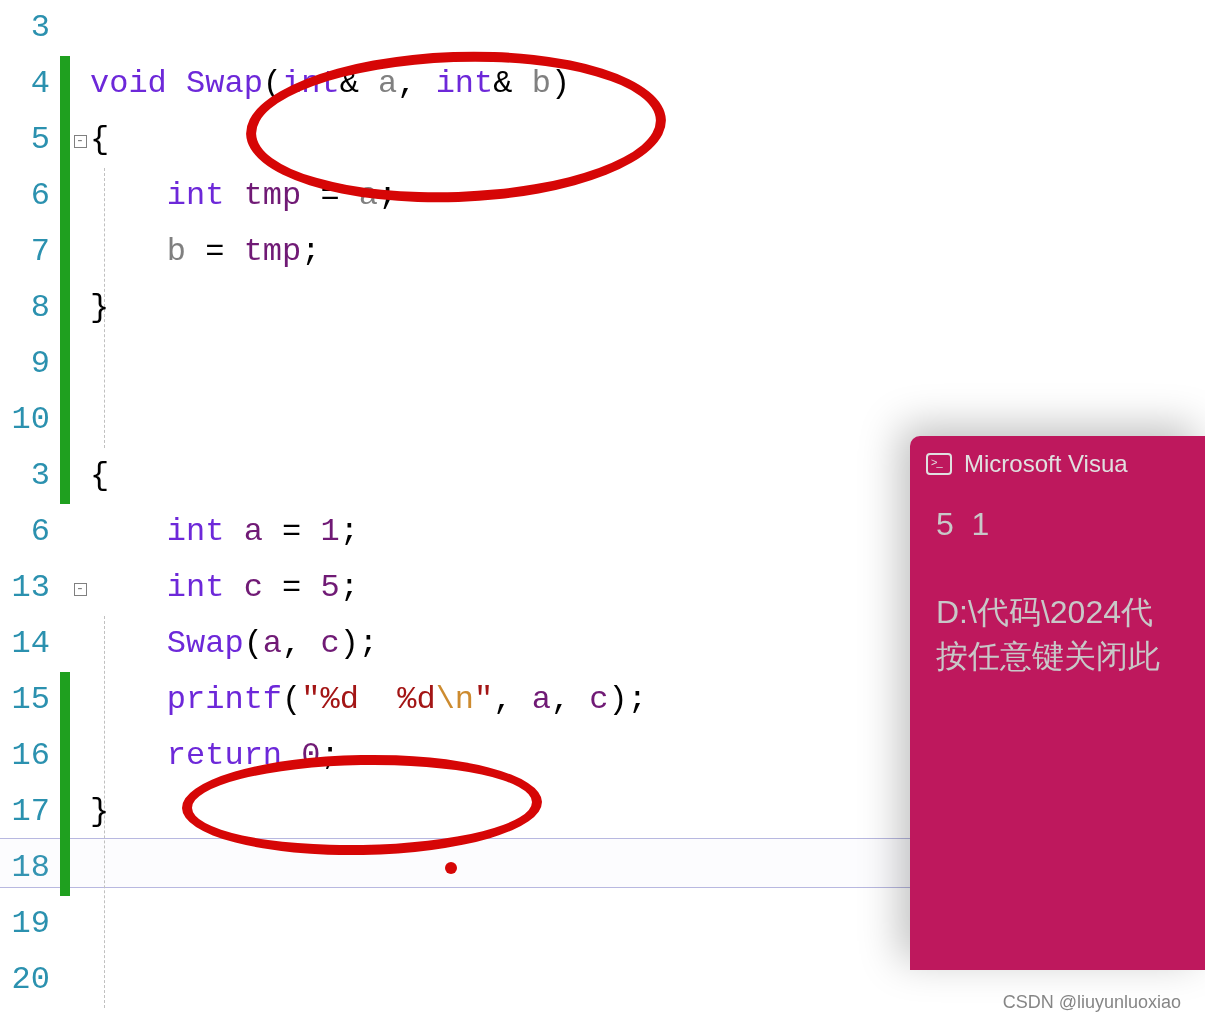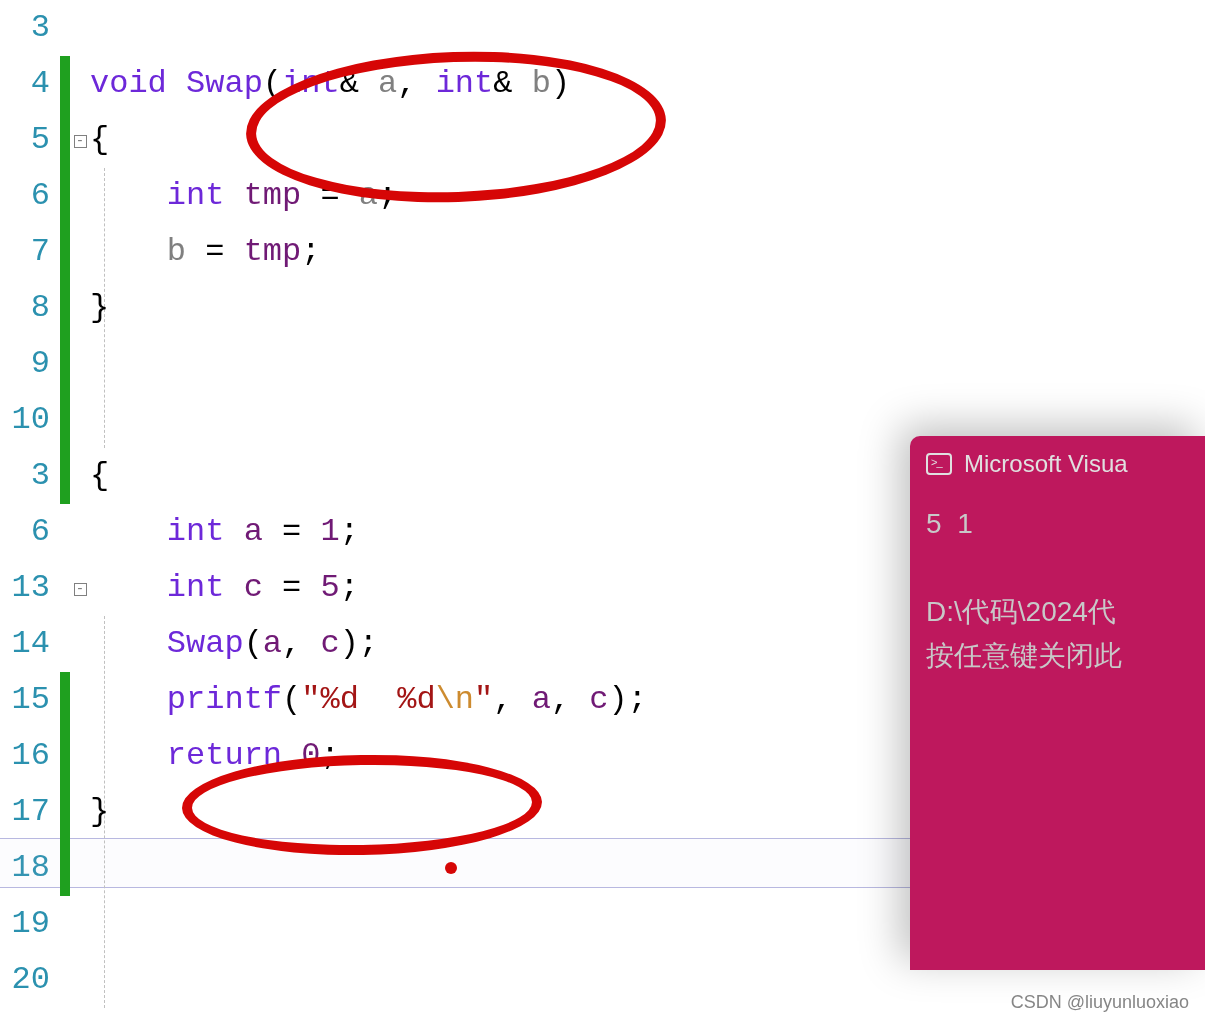--- a/index.html
+++ b/index.html
@@ -168,28 +168,28 @@
     .console-icon::after {
       content: ">_";
       position: absolute;
       font-size: 11px;
       top: 1px;
       left: 3px;
       color: #e0e0e0;
       letter-spacing: -1px;
     }
     .console-body {
-      padding: 10px 16px;
-      font-size: 28px;
+      padding: 10px 26px;
+      font-size: 32px;
       line-height: 44px;
       white-space: pre;
     }
     .watermark {
       position: absolute;
-      right: 16px;
+      right: 24px;
       bottom: 6px;
       font-size: 18px;
       color: rgba(120,120,120,0.9);
       font-family: Arial, sans-serif;
     }
     .ws { display: inline; }
   </style>
 </head>
 <body>
 

